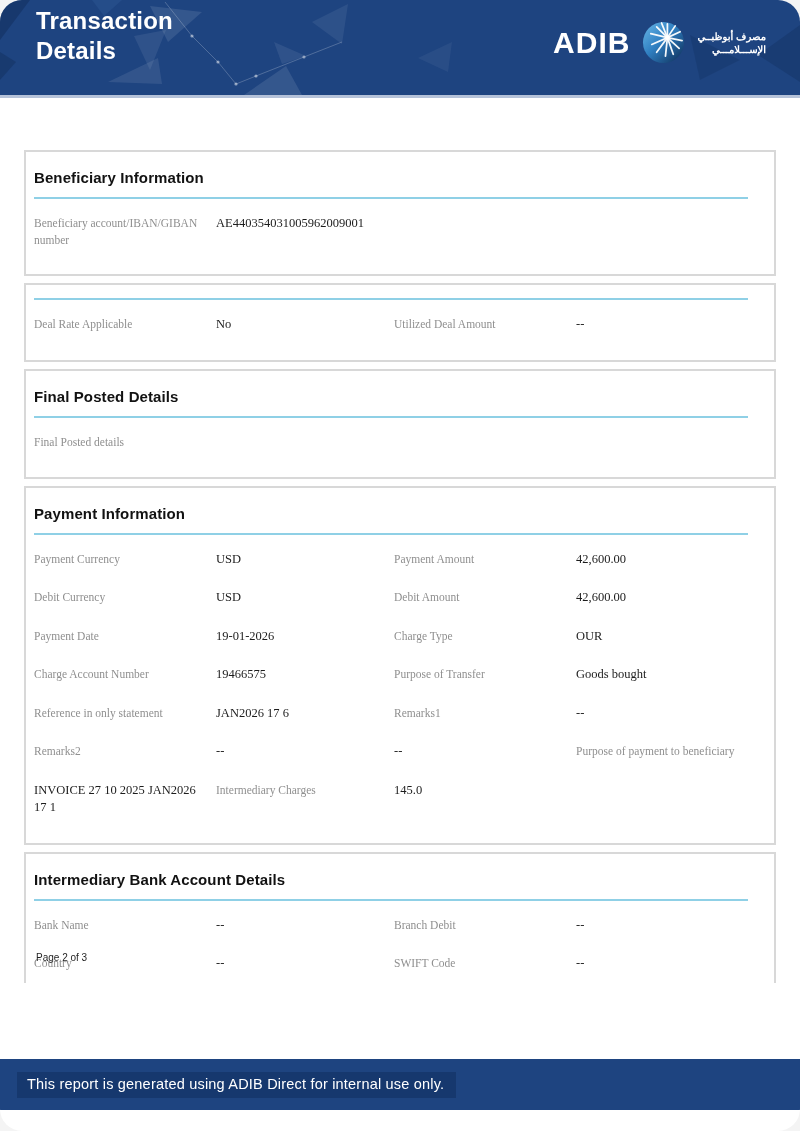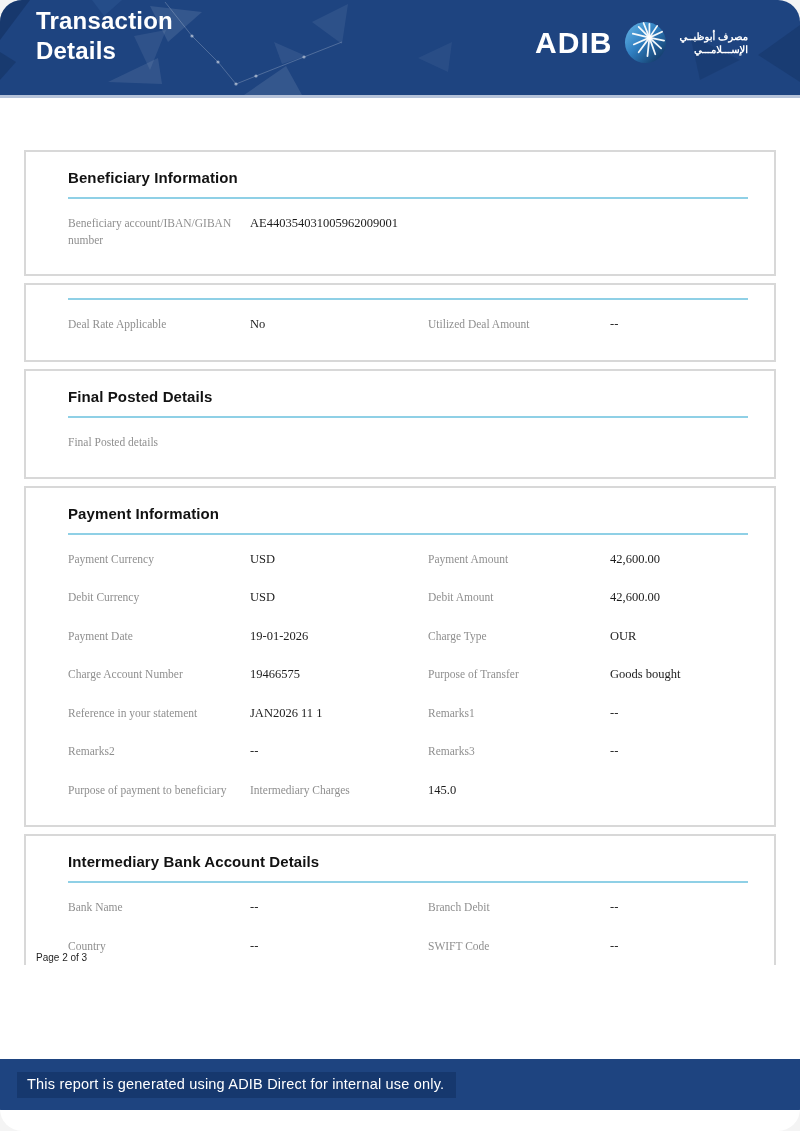--- a/index.html
+++ b/index.html
@@ -4,29 +4,29 @@
 <style>
   html,body{margin:0;padding:0;}
   body{width:800px;height:1131px;background:#f4f4f4;font-family:"Liberation Sans",sans-serif;}
   .page{position:relative;width:800px;height:1131px;background:#ffffff;overflow:hidden;border-radius:22px;}
 
   
   .hdr{position:relative;height:95px;background:#1e4480;border-bottom:3px solid #b5c2d9;overflow:hidden;}
   .hdr-pattern{position:absolute;inset:0;width:100%;height:100%;}
   .hdr-title{position:absolute;left:36px;top:6px;margin:0;width:190px;
     font-size:24px;line-height:1.25;font-weight:bold;color:#ffffff;letter-spacing:.2px;}
-  .logo{position:absolute;right:52px;top:21px;display:flex;align-items:center;gap:12px;margin-left:38px;}
+  .logo{position:absolute;right:34px;top:21px;display:flex;align-items:center;gap:12px;margin-left:38px;}
   .logo-text{font-size:30px;font-weight:bold;color:#ffffff;letter-spacing:1px;}
   .globe{width:43px;height:43px;display:block;}
   .logo-arabic{direction:rtl;text-align:right;color:#ffffff;font-weight:bold;
     font-size:10px;line-height:1.3;white-space:nowrap;}
 
   
   .content{margin:52px 24px 0 24px;display:flex;flex-direction:column;gap:7px;}
-  .card{background:#ffffff;border:2px solid #d8d8d8;padding:13px 26px 16px 42px;}
+  .card{background:#ffffff;border:2px solid #d8d8d8;padding:13px 26px 16px 8px;}
   .card.clipped{border-bottom:none;padding-bottom:0;}
   .card-title{margin:4px 0 11px 0;font-size:15px;font-weight:bold;color:#121212;
     font-family:"Liberation Sans",sans-serif;letter-spacing:.1px;}
   .card-rule{height:2px;background:#8fd0e6;margin-bottom:5px;}
   .field-grid{display:grid;grid-template-columns:182px 178px 182px 1fr;align-items:start;}
   .field-label,.field-value{font-family:"Liberation Serif",serif;padding:11px 10px 10px 0;}
   .field-label{font-size:11.5px;color:#8f8f8f;line-height:1.45;}
   .field-value{font-size:12.5px;color:#1c1c1c;line-height:1.4;}
 
   
@@ -137,29 +137,29 @@
           <div class="field-label">Debit Amount</div>
           <div class="field-value">42,600.00</div>
           <div class="field-label">Payment Date</div>
           <div class="field-value">19-01-2026</div>
           <div class="field-label">Charge Type</div>
           <div class="field-value">OUR</div>
           <div class="field-label">Charge Account Number</div>
           <div class="field-value">19466575</div>
           <div class="field-label">Purpose of Transfer</div>
           <div class="field-value">Goods bought</div>
-          <div class="field-label">Reference in your statement</div>
-          <div class="field-value">JAN2026 11 1</div>
+          <div class="field-label">Reference in only statement</div>
+          <div class="field-value">JAN2026 17 6</div>
           <div class="field-label">Remarks1</div>
           <div class="field-value">--</div>
           <div class="field-label">Remarks2</div>
           <div class="field-value">--</div>
-          <div class="field-label">Remarks3</div>
           <div class="field-value">--</div>
           <div class="field-label">Purpose of payment to beneficiary</div>
+          <div class="field-value">INVOICE 27 10 2025 JAN2026 17 1</div>
           <div class="field-label">Intermediary Charges</div>
           <div class="field-value">145.0</div>
         </div>
       </section>
       <section class="card clipped">
         <h2 class="card-title">Intermediary Bank Account Details</h2>
         <div class="card-rule"></div>
         <div class="field-grid">
           <div class="field-label">Bank Name</div>
           <div class="field-value">--</div>

